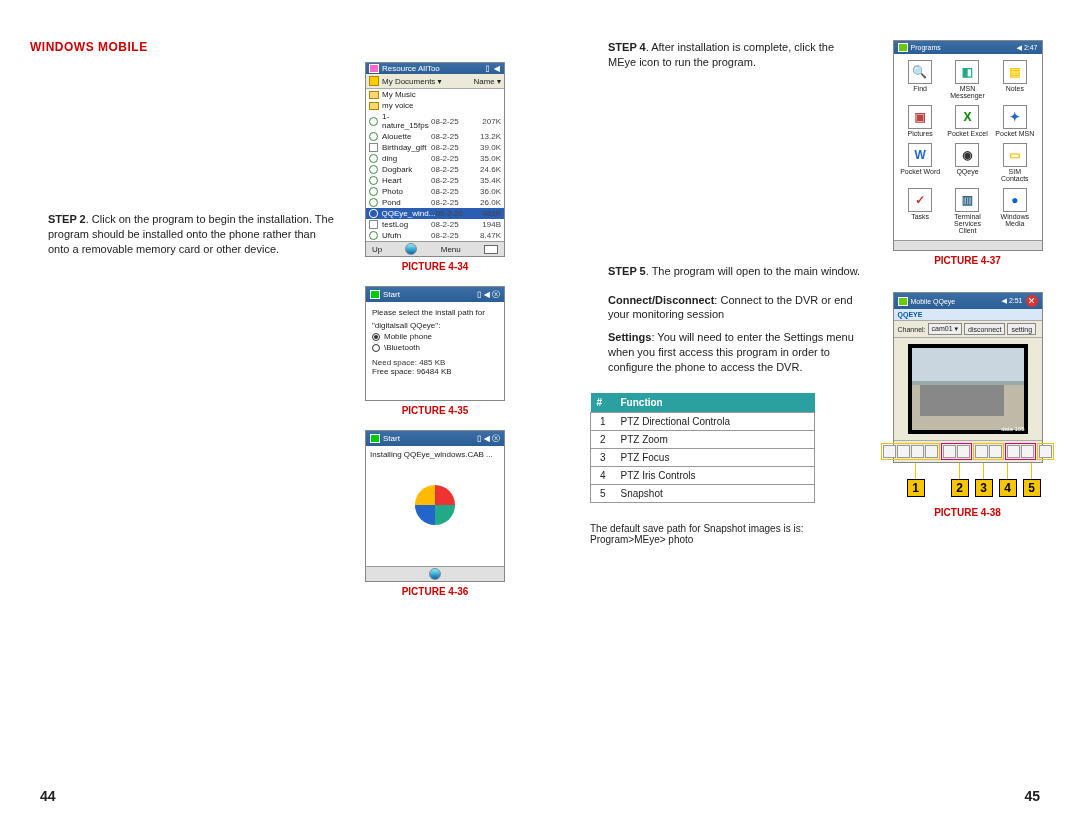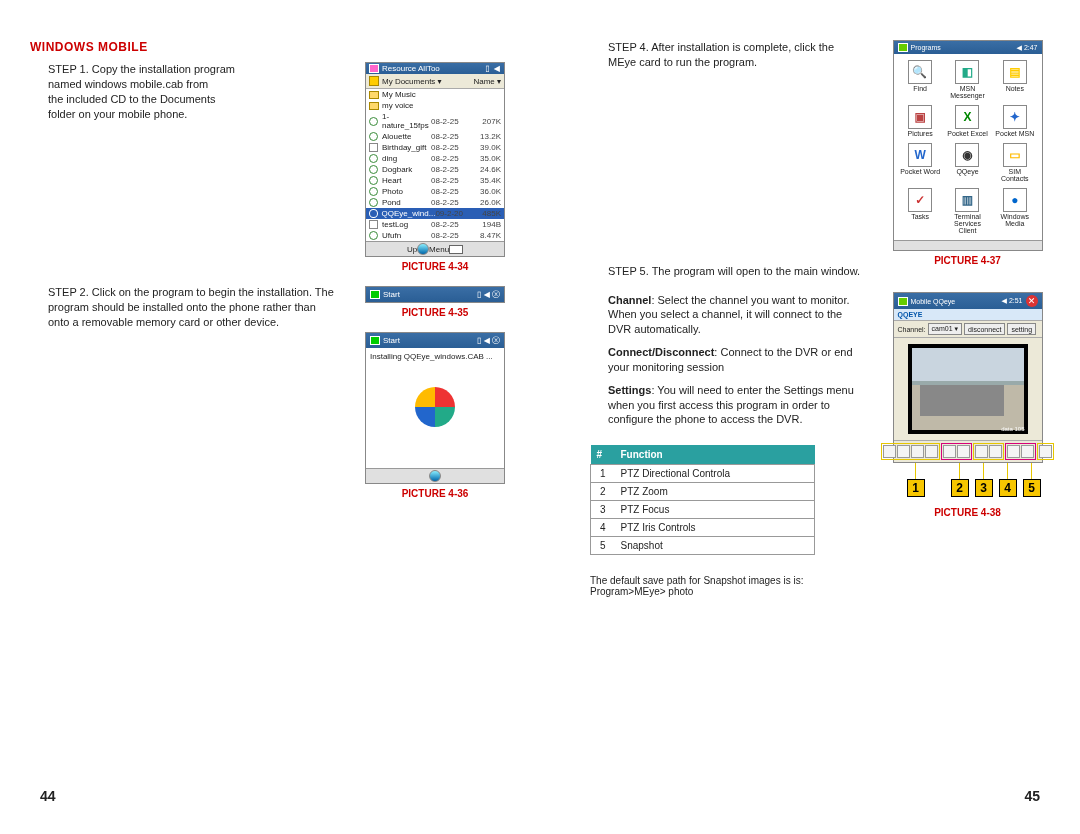--- a/index.html
+++ b/index.html
@@ -15,21 +15,21 @@
   .spread { display: flex; width: 100%; height: 100%; }
   .page { width: 50%; padding: 40px 30px 30px 30px; position: relative; }
   .page-right { padding-left: 50px; }
   .page-num-left { position: absolute; bottom: 30px; left: 40px; font-weight: bold; font-size: 14px; font-family: Arial Black, Arial; }
   .page-num-right { position: absolute; bottom: 30px; right: 40px; font-weight: bold; font-size: 14px; font-family: Arial Black, Arial; }
   .section-title { color: #c00; font-weight: bold; font-family: Arial Black, Arial; font-size: 12px; letter-spacing: 0.5px; margin-bottom: 8px; }
   .cols { display: flex; gap: 20px; }
   .col-text { flex: 1; }
   .col-img { width: 150px; display: flex; flex-direction: column; align-items: center; }
   .step { margin-bottom: 14px; padding-left: 18px; line-height: 1.35; }
-  .step .bold { font-weight: normal; }
+  .step .bold { font-weight: bold; }
   .desc { margin-bottom: 8px; padding-left: 18px; line-height: 1.35; }
   .caption { color: #c00; font-weight: bold; font-size: 10px; text-align: center; margin: 4px 0 14px 0; }
   .bold { font-weight: bold; }
   .note { font-size: 10px; margin-top: 20px; padding-left: 0; }
   .func-table { width: 225px; border-collapse: collapse; margin-top: 18px; margin-left: 0; }
   .func-table th { background: #2aa0a0; color: #fff; font-size: 10px; text-align: left; padding: 4px 6px; font-weight: bold; }
   .func-table td { border: 1px solid #999; border-left: none; border-right: none; font-size: 10px; padding: 3px 6px; }
   .func-table td:first-child { width: 24px; text-align:center; border-left: 1px solid #999;}
   .func-table td:last-child { border-right: 1px solid #999;}
 
@@ -42,21 +42,21 @@
   .pic34 .toolbar .docicon{width:10px;height:10px;background:#fc0;border:1px solid #aa8800;margin-right:3px;}
   .pic34 .rows { }
   .pic34 .row { display:flex; padding: 1px 3px; align-items: center;}
   .pic34 .row.folder .icon{width:10px;height:8px;background:#ffd86b;border:1px solid #aa8800;margin-right:3px;}
   .pic34 .row.file .icon{width:9px;height:9px;border:1px solid #3a8c3a;border-radius:50%;margin-right:4px;}
   .pic34 .row.file.alt .icon{width:9px;height:9px;background:#fff;border:1px solid #888;border-radius:0;margin-right:4px; position:relative;}
   .pic34 .row .fname{flex:1;}
   .pic34 .row .fdate{width:40px; text-align:left; color:#444;}
   .pic34 .row .fsize{width:30px; text-align:right; color:#444;}
   .pic34 .row.sel { background:#2a5eb5; color:#fff;justify-content:center;}
-  .pic34 .bottombar{background:#e0e0e0;display:flex;justify-content:center;align-items:center;padding:1px 6px;border-top:1px solid #999;}
+  .pic34 .bottombar{background:#e0e0e0;display:flex;justify-content:space-between;align-items:center;padding:1px 6px;border-top:1px solid #999;}
   .pic34 .bottombar .circ{width:12px;height:12px;border:1px solid #888;border-radius:50%;background:linear-gradient(#8ef,#06a);}
   .pic34 .bottombar .kb{width:14px;height:9px;border:1px solid #666;background:#fff;}
 
   
   .pic35 { width:140px; border:1px solid #888;font-size:8px;background:#fff;}
   .pic35 .titlebar{background:linear-gradient(#3a6ea5,#2a5e95);color:#fff;padding:2px 4px;display:flex;align-items:center;}
   .pic35 .titlebar .winflag{width:10px;height:9px;background:#0c0;border:1px solid #fff;margin-right:3px;}
   .pic35 .body{padding:6px;background:#fff;height:98px;}
   .pic35 .prompt{margin-bottom:4px;}
   .pic35 .opt{display:flex;align-items:center;margin:2px 0;}
@@ -115,26 +115,20 @@
 </style>
 </head>
 <body>
 
 <div class="spread">
 
   <div class="page">
     <div class="section-title">WINDOWS MOBILE</div>
     <div class="cols">
       <div class="col-text">
-        <div class="step">
-          <span class="bold">STEP 1</span><span>. Copy the installation program</span><br>
-          <span>named </span><span class="bold">windows mobile.cab</span><span> from</span><br>
-          <span>the included CD to the </span><span class="bold">Documents</span><br>
-          <span>folder on your mobile phone.</span>
-        </div>
         <div style="height:150px;"></div>
         <div class="step">
           <span class="bold">STEP 2</span><span>. Click on the program to begin the installation. The program should be installed onto the phone rather than onto a removable memory card or other device.</span>
         </div>
         <div style="height:90px;"></div>
       </div>
       <div class="col-img">
 
         <div class="pic34">
           <div class="titlebar">
@@ -231,20 +225,34 @@
             </div>
         </div>
         <div class="caption">PICTURE 4-34</div>
 
         <div class="pic35">
           <div class="titlebar">
               <span class="winflag"></span>
               <span>Start</span>
               <span style="margin-left:auto">▯ ◀ ⓧ</span>
             </div>
+          <div class="body">
+            <div class="prompt">Please select the install path for</div>
+            <div>"digitalsall QQeye":</div>
+            <div class="opt">
+                <span class="radio on"></span>
+                <span>Mobile phone</span>
+              </div>
+            <div class="opt">
+                <span class="radio"></span>
+                <span>\Bluetooth</span>
+              </div>
+            <div class="space">Need space: 485 KB</div>
+            <div>Free space: 96484 KB</div>
+          </div>
         </div>
         <div class="caption">PICTURE 4-35</div>
 
         <div class="pic36">
           <div class="titlebar">
               <span class="winflag"></span>
               <span>Start</span>
               <span style="margin-left:auto">▯ ◀ ⓧ</span>
             </div>
           <div class="body">
@@ -258,27 +266,26 @@
         <div class="caption">PICTURE 4-36</div>
       </div>
     </div>
     <div class="page-num-left">44</div>
   </div>
 
   <div class="page page-right">
     <div class="cols">
       <div class="col-text" style="flex:1;">
         <div class="step">
-          <span class="bold">STEP 4</span><span>. After installation is complete, click the MEye card to run the program.</span>
+          <span class="bold">STEP 4</span><span>. After installation is complete, click the MEye icon to run the program.</span>
         </div>
         <div style="height:180px;"></div>
         <div class="step">
           <span class="bold">STEP 5</span><span>. The program will open to the main window.</span>
         </div>
-        <div class="desc"><span class="bold">Channel</span><span>: Select the channel you want to monitor. When you select a channel, it will connect to the DVR automatically.</span></div>
         <div class="desc"><span class="bold">Connect/Disconnect</span><span>: Connect to the DVR or end your monitoring session</span></div>
         <div class="desc"><span class="bold">Settings</span><span>: You will need to enter the Settings menu when you first access this program in order to configure the phone to access the DVR.</span></div>
 
         <table class="func-table">
           <tbody>
               <tr>
                 <th>#</th>
                 <th>Function</th>
               </tr>
           <tr>

